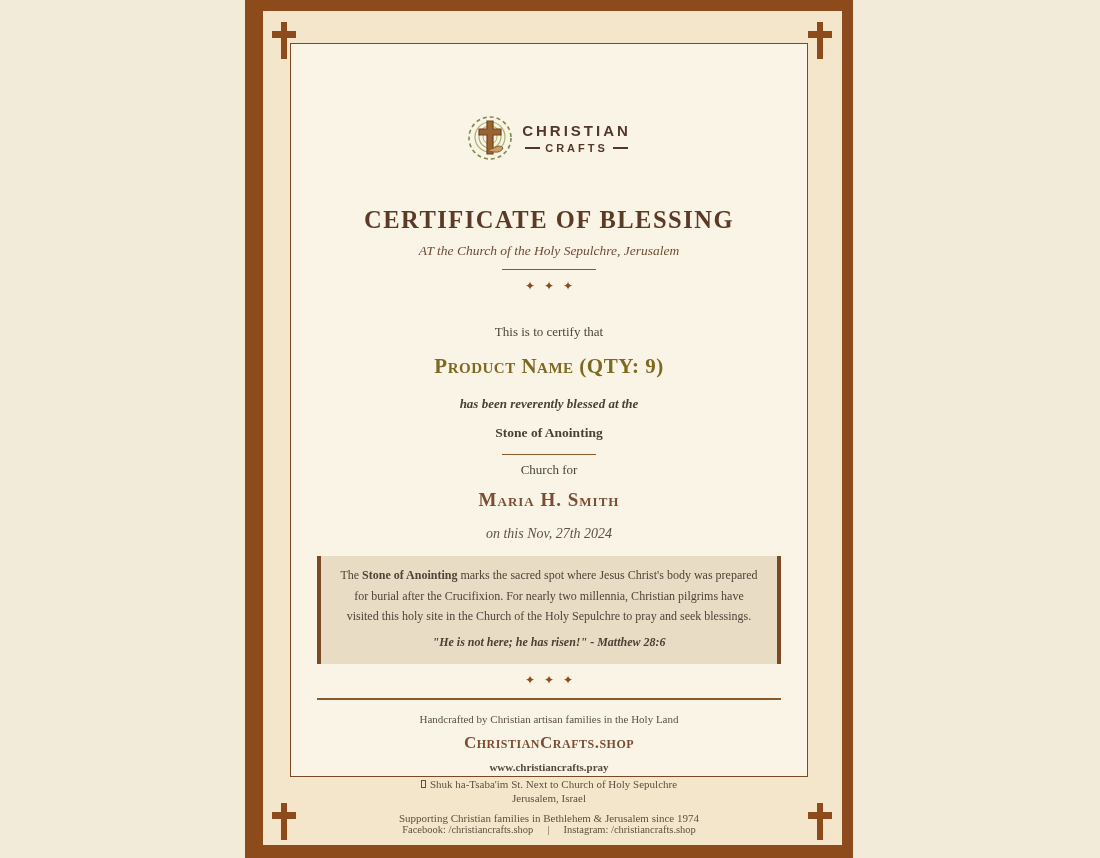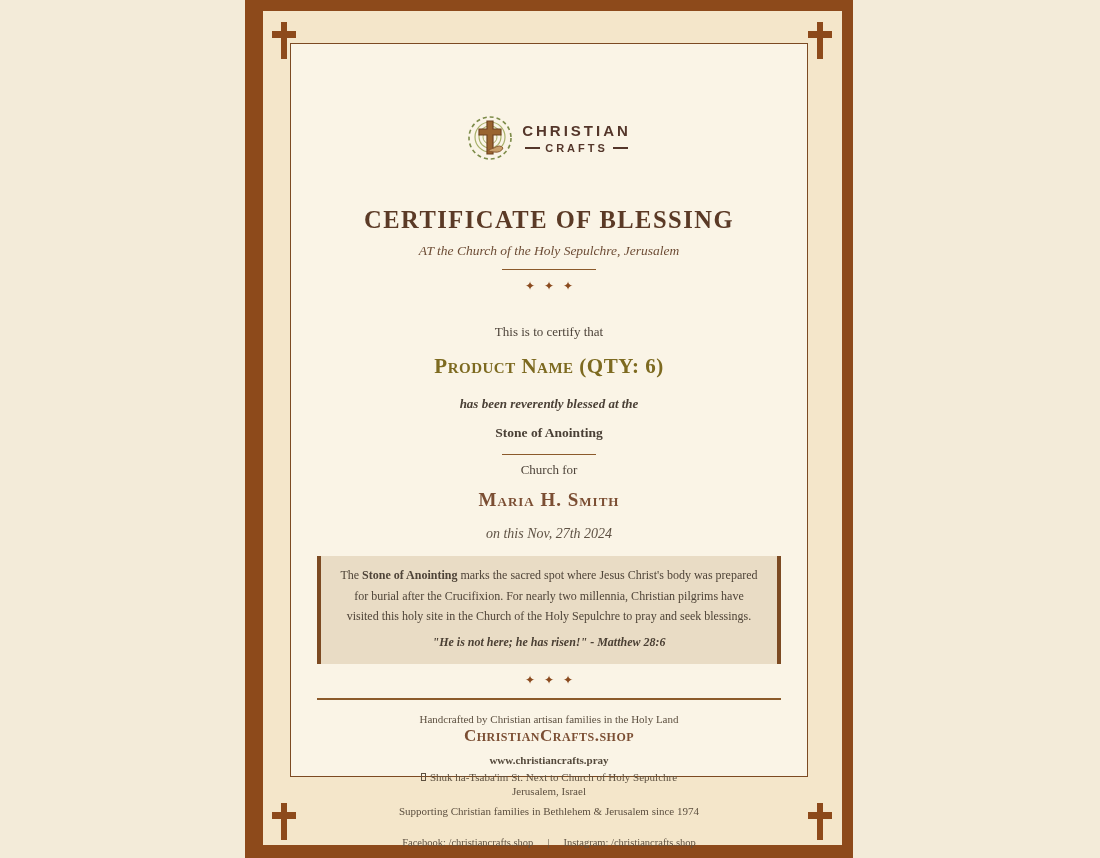--- a/index.html
+++ b/index.html
@@ -77,31 +77,31 @@
     text-align: center; font-size: 12px; line-height: 1.72; color: #4f4438; font-family: Liberation Serif, serif;
   }
   .desc-box .bold { font-weight: 700; }
   .verse { margin-top: 5px; font-weight: 700; font-style: italic; color: #4a3f33; }
 
   .ornament2 { margin-top: 9px; }
   .footer-rule { margin-top: 11px; width: 464px; border-top: 2px solid #8b5a2b; }
 
   .handcrafted { margin-top: 13px; font-size: 11px; color: #5d5040; }
   .brand {
-    margin-top: 1px; font-variant: small-caps; font-weight: 700;
+    margin-top: 8px; font-variant: small-caps; font-weight: 700;
     font-size: 17px; letter-spacing: 0.5px; color: #7b4e33;
   }
   .website { margin-top: 8px; font-size: 11px; font-weight: 700; color: #554a3c; }
   .address { margin-top: 4px; font-size: 11px; color: #5d5040; text-align: center; line-height: 1.35; }
   .tofu {
     display: inline-block; width: 5px; height: 8px;
     border: 1px solid #5d5040; margin-right: 4px; vertical-align: baseline;
   }
   .supporting { margin-top: 6px; font-size: 11px; color: #5d5040; }
-  .social { margin-top: 20px; font-size: 10.5px; color: #5d5040; display: flex; gap: 14px; align-items: center; }
+  .social { margin-top: 0; font-size: 10.5px; color: #5d5040; display: flex; gap: 14px; align-items: center; }
 </style>
 </head>
 <body>
 
 <div class="viewport">
   <div class="frame">
 
     <svg class="corner-cross tl" viewBox="0 0 24 37">
       <path d="M9 0 h6 v9 h9 v7 h-9 v21 h-6 v-21 h-9 v-7 h9 z" fill="#8d4a1b"></path>
     </svg>
@@ -135,21 +135,21 @@
           </span>
         </div>
       </div>
 
       <div class="title">CERTIFICATE OF BLESSING</div>
       <div class="subtitle">AT the Church of the Holy Sepulchre, Jerusalem</div>
       <div class="mini-rule"></div>
       <div class="ornament">✦✦✦</div>
 
       <div class="certify-line">This is to certify that</div>
-      <div class="product-name">Product Name (QTY: 6)</div>
+      <div class="product-name">Product Name (QTY: 9)</div>
       <div class="blessed-line">has been reverently blessed at the</div>
       <div class="place-name">Stone of Anointing</div>
       <div class="mini-rule2"></div>
       <div class="blessed-for">Church for</div>
       <div class="recipient">Maria H. Smith</div>
       <div class="date-line">on this Nov, 27th 2024</div>
 
       <div class="desc-box">
         <span><span>The </span><span class="bold">Stone of Anointing</span><span> marks the sacred spot where Jesus Christ's body was prepared for burial after the Crucifixion. For nearly two millennia, Christian pilgrims have visited this holy site in the Church of the Holy Sepulchre to pray and seek blessings.</span></span>
         <div class="verse">"He is not here; he has risen!" - Matthew 28:6</div>

